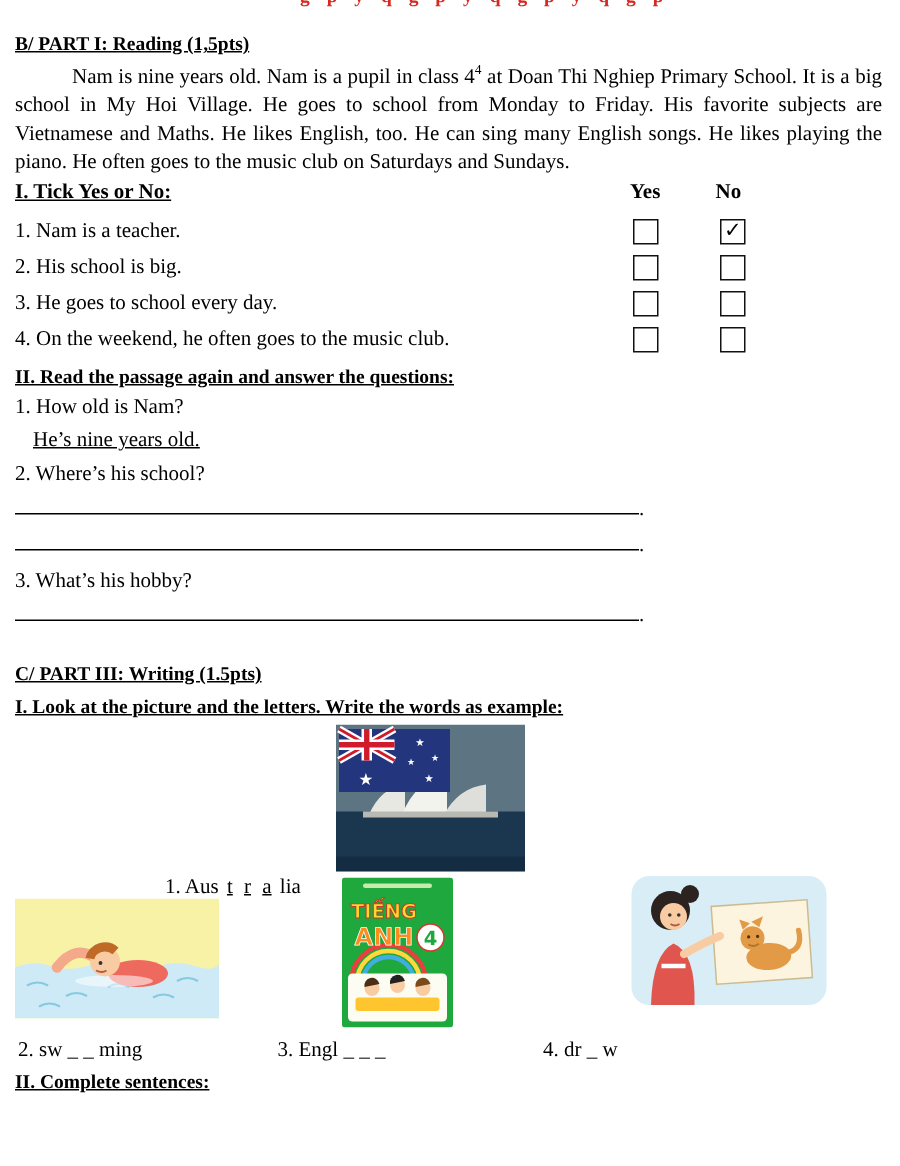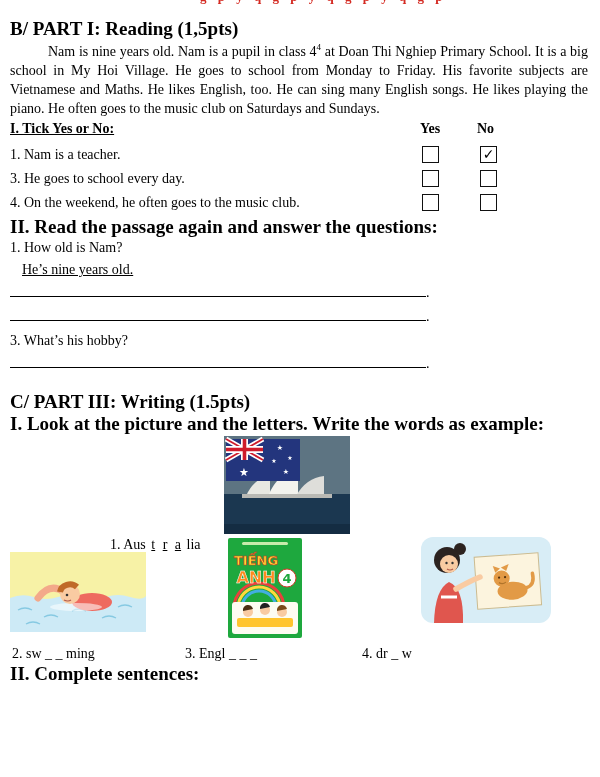--- a/index.html
+++ b/index.html
@@ -11,21 +11,21 @@
   }
   .page { padding:0 12px 0 10px; position:relative; }
 
   
   .top-frag { height:7px; overflow:hidden; margin-left:190px; width:330px; }
   .top-frag > span {
     display:block; margin-top:-11px; color:#d42a22; font-size:13px;
     font-weight:bold; letter-spacing:4px; white-space:nowrap;
   }
 
-  .h { font-weight:700; font-size:19px; line-height:19px; }
+  .h { font-weight:700; text-decoration:underline; font-size:13px; line-height:19px; }
   .h1 { margin-top:12px; }
   .h2 { margin-top:7px; }
 
   .para { margin-top:4px; text-align:justify; text-indent:38px; line-height:19px; }
   .para sup { vertical-align:super; font-size:9px; line-height:0; }
 
   .tick-head { position:relative; margin-top:3px; height:22px; }
   .tick-head .th-label { font-weight:700; text-decoration:underline; }
   .col-h { position:absolute; font-weight:700; top:0; }
   .yes-h { left:410px; }
@@ -84,35 +84,41 @@
   </div>
 
   <div class="trow">
     <span>1. Nam is a teacher.</span>
     <span class="cbox c-yes"></span>
     <span class="cbox c-no">
         <span class="tick-mark">✓</span>
       </span>
   </div>
   <div class="trow">
+    <span>2. His school is big.</span>
+    <span class="cbox c-yes"></span>
+    <span class="cbox c-no"></span>
+  </div>
+  <div class="trow">
     <span>3. He goes to school every day.</span>
     <span class="cbox c-yes"></span>
     <span class="cbox c-no"></span>
   </div>
   <div class="trow">
     <span>4. On the weekend, he often goes to the music club.</span>
     <span class="cbox c-yes"></span>
     <span class="cbox c-no"></span>
   </div>
 
   <div class="h qhead">II. Read the passage again and answer the questions:</div>
 
   <div class="qline">1. How old is Nam?</div>
   <div class="ans">He’s nine years old.</div>
 
+  <div class="qline">2. Where’s his school?</div>
   <div class="blank"><span class="rule"></span><span>.</span></div>
 
   <div class="blank"><span class="rule"></span><span>.</span></div>
 
   <div class="qline">3. What’s his hobby?</div>
   <div class="blank"><span class="rule"></span><span>.</span></div>
 
   <div class="h part3-h">C/ PART III: Writing (1.5pts)</div>
   <div class="h look-h">I. Look at the picture and the letters. Write the words as example:</div>
 

